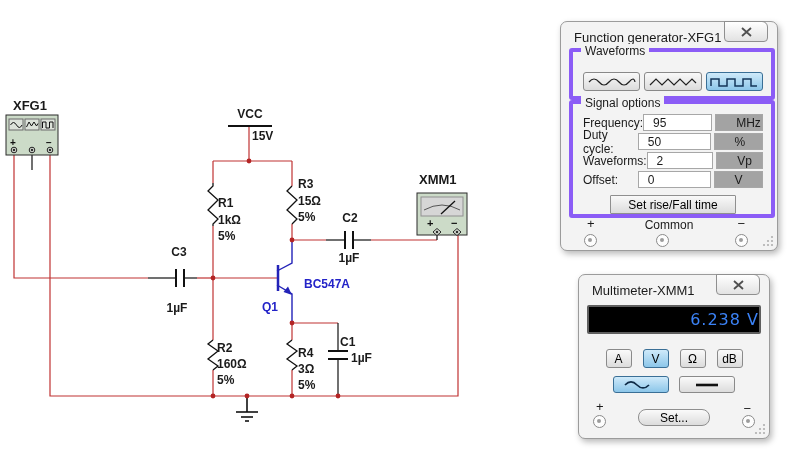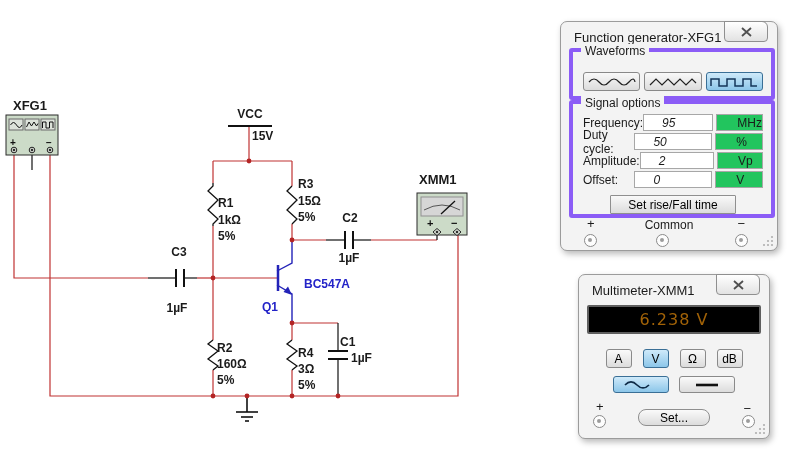--- a/index.html
+++ b/index.html
@@ -28,36 +28,36 @@
   .wfbtns{position:absolute;left:10px;right:8px;bottom:5px;display:flex;gap:4px;}
   .wfb{flex:1;height:19px;border:1px solid #898989;border-radius:3px;
        background:linear-gradient(#f9f9f9,#dcdcdc);display:flex;align-items:center;
        justify-content:center;padding:0;}
   .wfb.sel{background:linear-gradient(#cfeafa,#8cc6e9);border-color:#3a6f96;}
   #fg .sogroup{left:8px;top:78px;width:198px;height:110px;}
   .sorows{position:absolute;left:10px;top:10px;right:8px;}
   .sorow{display:flex;align-items:center;height:17px;margin-bottom:2px;}
   .flabel{width:64px;font-size:12px;}
   .fval{width:72px;height:15px;background:#fff;border:1px solid #a7a7a7;
-        font-size:12px;padding-left:18px;display:flex;align-items:center;font-style:italic;}
-  .funit{width:32px;height:15px;background:#22c55e;border:1px solid #a7a7a7;
+        font-size:12px;padding-left:9px;display:flex;align-items:center;}
+  .funit{width:32px;height:15px;background:#a3a3a3;border:1px solid #a7a7a7;
          margin-left:3px;font-size:12px;padding-left:20px;display:flex;align-items:center;}
   .risefall{display:block;margin:7px auto 0;width:126px;height:19px;font-size:12px;
             background:linear-gradient(#f9f9f9,#dcdcdc);border:1px solid #8f8f8f;border-radius:1px;}
   .fgterms{position:absolute;left:0;right:0;top:194px;height:34px;font-size:13px;}
   .radio{width:11px;height:11px;border:1px solid #8a8a8a;border-radius:50%;
          background:#fdfdfd;position:absolute;top:18px;}
   .radio::after{content:"";position:absolute;left:3px;top:3px;width:4px;height:4px;
                 border-radius:50%;background:#9c9c9c;}
 
   
   #mm{left:578px;top:274px;width:190px;height:163px;text-decoration:underline;}
   .mmdisplay{position:absolute;left:8px;right:8px;top:30px;height:25px;background:#000;
-             border:2px solid #5f5f5f;border-radius:2px;color:#a16207;display:flex;
-             align-items:center;justify-content:center;font-size:16px;
+             border:2px solid #5f5f5f;border-radius:2px;color:#3b82f6;display:flex;
+             align-items:center;justify-content:flex-end;font-size:16px;
              font-family:"DejaVu Sans",sans-serif;letter-spacing:1px;}
   .mrow{position:absolute;left:0;right:0;display:flex;justify-content:center;}
   .mrow1{top:74px;gap:11px;}
   .mrow2{top:101px;gap:10px;}
   .mbtn{width:26px;height:19px;border:1px solid #8a8a8a;border-radius:3px;font-size:12px;
         background:linear-gradient(#fafafa,#dcdcdc);display:flex;align-items:center;justify-content:center;padding:0;}
   .cbtn{width:56px;height:17px;border:1px solid #8a8a8a;border-radius:3px;
         background:linear-gradient(#fafafa,#dcdcdc);display:flex;align-items:center;justify-content:center;padding:0;}
   .sel2{background:linear-gradient(#cfeafa,#8cc6e9);border-color:#3a6f96;}
   .setbtn{position:absolute;left:50%;top:134px;transform:translateX(-50%);width:72px;height:17px;
@@ -258,21 +258,21 @@
         <span class="flabel">Frequency:</span>
         <div class="fval">95</div>
         <div class="funit">MHz</div>
       </div>
       <div class="sorow">
         <span class="flabel">Duty cycle:</span>
         <div class="fval">50</div>
         <div class="funit">%</div>
       </div>
       <div class="sorow">
-        <span class="flabel">Amplitude:</span>
+        <span class="flabel">Waveforms:</span>
         <div class="fval">2</div>
         <div class="funit">Vp</div>
       </div>
       <div class="sorow">
         <span class="flabel">Offset:</span>
         <div class="fval">0</div>
         <div class="funit">V</div>
       </div>
       <button class="risefall">Set rise/Fall time</button>
     </div>

